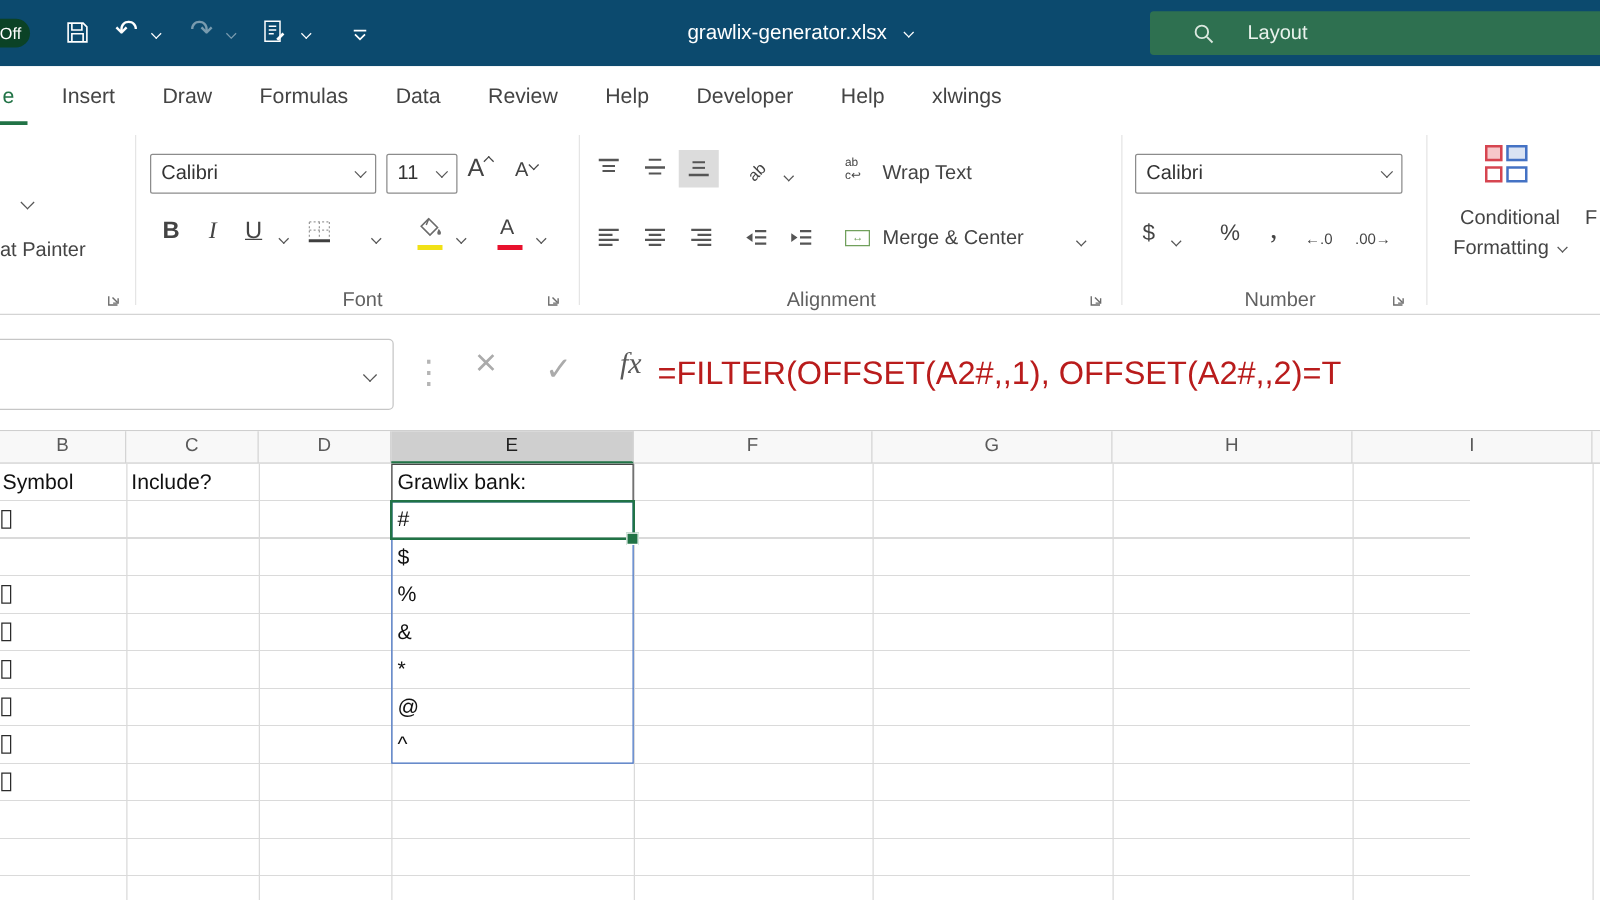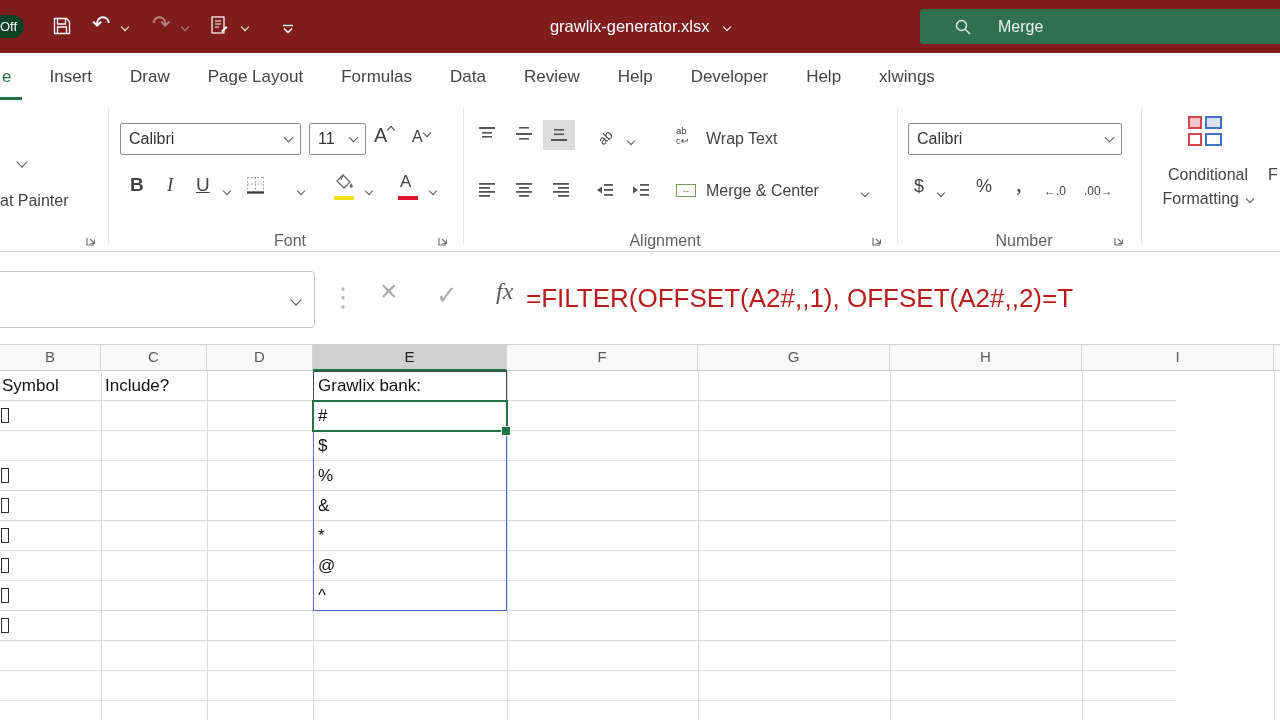--- a/index.html
+++ b/index.html
@@ -5,21 +5,21 @@
   html,body{margin:0;padding:0;background:#fff;}
   #app{position:relative;width:1280px;height:720px;overflow:hidden;
        font-family:"Liberation Sans",sans-serif;background:#fff;}
   .abs{position:absolute;}
   .chev{display:inline-block;width:7px;height:7px;border-right:1.6px solid currentColor;
         border-bottom:1.6px solid currentColor;transform:rotate(45deg);}
   .chev.sm{width:5px;height:5px;}
   .chev.up{transform:rotate(-135deg);}
 
   
-  .titlebar{left:0;top:0;width:1280px;height:53px;background:#7f1d1d;color:#fff;}
+  .titlebar{left:0;top:0;width:1280px;height:53px;background:#0c4a6e;color:#fff;}
   .autosave-pill{left:-28px;top:15px;width:52px;height:23px;border-radius:12px;background:#0b4226;
         color:#fff;font-size:13px;line-height:23px;text-align:right;padding-right:7px;box-sizing:border-box;}
   .titletext{left:0;right:0;top:0;height:53px;line-height:53px;text-align:center;font-size:16.5px;color:#fff;}
   .searchbox{left:920px;top:9px;width:368px;height:35px;background:#2e7050;border-radius:3px;
         display:flex;align-items:center;color:#e9f2ec;font-size:16px;}
 
   
   .tabsbar{left:0;top:53px;width:1280px;height:47px;background:#fff;display:flex;align-items:stretch;
         gap:38px;padding-left:2px;box-sizing:border-box;font-size:17px;color:#444;}
   .tab{position:relative;line-height:47px;white-space:nowrap;}
@@ -107,32 +107,31 @@
       <span class="chev sm" style="color:#fff;margin-left:10px;margin-bottom:2px;"></span>
     </div>
 
     <div class="abs searchbox">
       <span style="margin-left:34px;display:inline-flex;">
         <svg width="18" height="18" viewBox="0 0 18 18" fill="none" stroke="#dbe8df" stroke-width="1.5">
           <circle cx="7.5" cy="7.5" r="5"></circle>
             <path d="M11.5 11.5l4.5 4.5"></path>
         </svg>
       </span>
-      <span style="margin-left:26px;">Merge</span>
+      <span style="margin-left:26px;">Layout</span>
     </div>
   </div>
 
   <div class="abs tabsbar">
     <span class="tab active">
       <span>e</span>
       <span class="tab-underline"></span>
     </span>
     <span class="tab"><span>Insert</span></span>
     <span class="tab"><span>Draw</span></span>
-    <span class="tab"><span>Page Layout</span></span>
     <span class="tab"><span>Formulas</span></span>
     <span class="tab"><span>Data</span></span>
     <span class="tab"><span>Review</span></span>
     <span class="tab"><span>Help</span></span>
     <span class="tab"><span>Developer</span></span>
     <span class="tab"><span>Help</span></span>
     <span class="tab"><span>xlwings</span></span>
   </div>
 
   <div class="abs ribbon">

